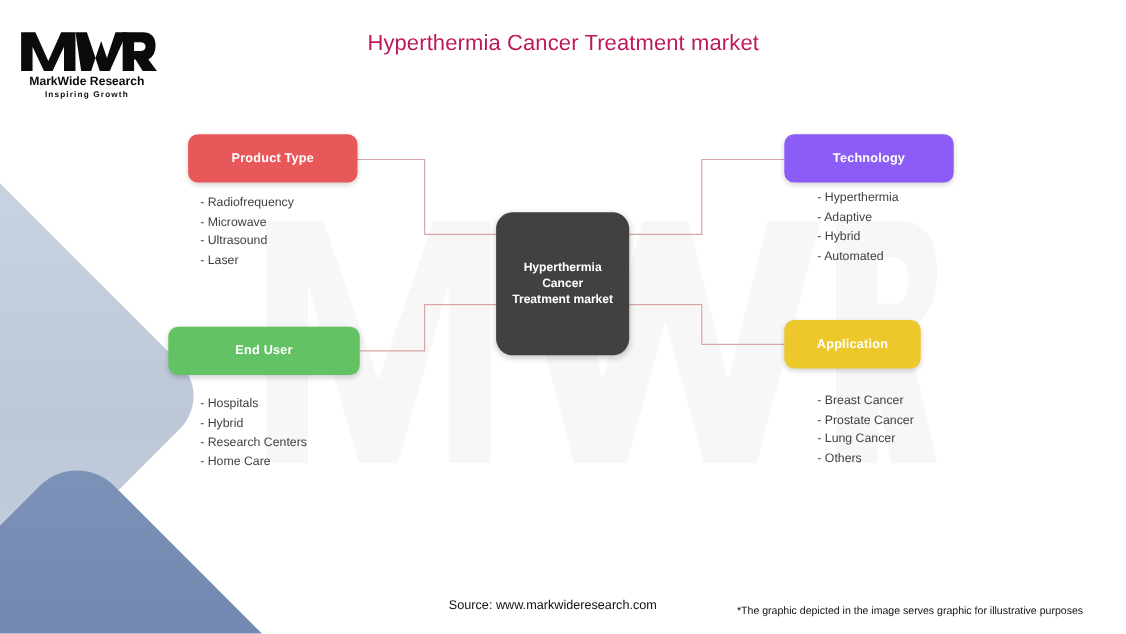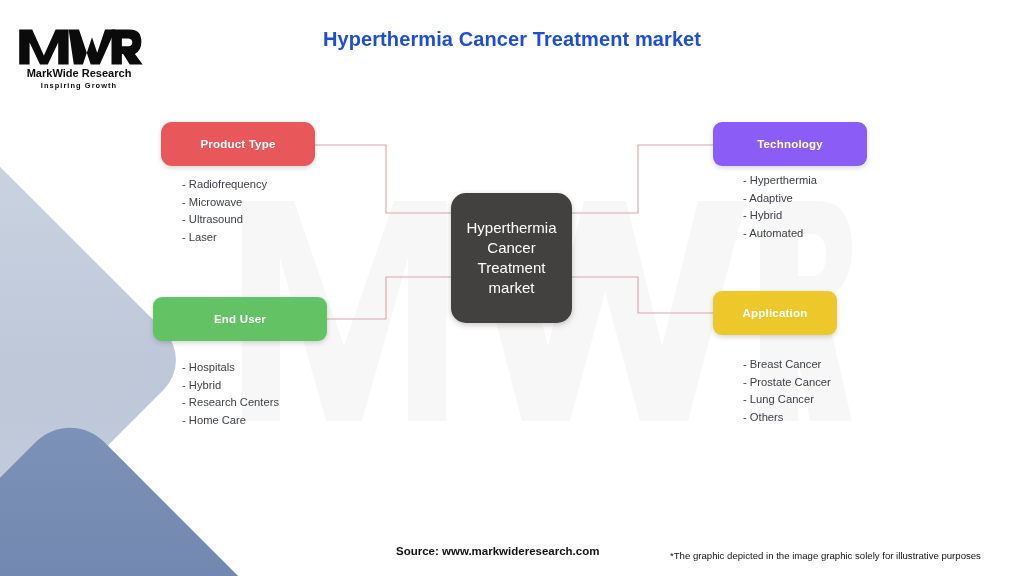--- a/index.html
+++ b/index.html
@@ -33,66 +33,66 @@
     z-index:0;pointer-events:none;opacity:.55;
   }
   .watermark svg{width:100%;height:100%;display:block;}
 
   
   .logo{position:absolute;left:14px;top:24px;width:130px;height:68px;z-index:5;}
   .logo svg{width:100%;height:100%;display:block;}
 
   .page-title{
     position:absolute;left:0;right:0;top:28px;text-align:center;
-    font-size:20px;font-weight:bold;color:#1d4ed8;letter-spacing:.1px;
+    font-size:20px;font-weight:normal;color:#be185d;letter-spacing:.1px;
     z-index:5;
   }
 
   
   .connectors{position:absolute;inset:0;z-index:1;pointer-events:none;}
   .connectors svg{width:100%;height:100%;display:block;}
 
   
   .node{
     position:absolute;z-index:3;border-radius:9px;
     display:flex;align-items:center;justify-content:center;
     color:#ffffff;font-weight:bold;font-size:11.5px;
     box-shadow:0 2px 5px rgba(0,0,0,.17);
     letter-spacing:.2px;
   }
-  .node-product{left:161px;top:122px;width:154px;height:44px;background:#e8585a;border-radius:11px;}
+  .node-product{left:171px;top:122px;width:154px;height:44px;background:#e8585a;}
   .node-tech{left:713px;top:122px;width:154px;height:44px;background:#8b5cf6;}
   .node-enduser{left:153px;top:297px;width:174px;height:44px;background:#63c263;}
   .node-application{left:713px;top:291px;width:124px;height:44px;background:#edc82b;}
 
   .node-center{
     position:absolute;left:451px;top:193px;width:121px;height:130px;
     border-radius:15px;background:#434040;z-index:3;
     display:flex;align-items:center;justify-content:center;
     box-shadow:0 2px 6px rgba(0,0,0,.22);
   }
   .node-center-label{
-    color:#fff;font-size:15px;font-weight:normal;line-height:1.35;
+    color:#fff;font-size:11px;font-weight:bold;line-height:1.35;
     text-align:center;padding:0 6px;
   }
 
   
   .item-list{position:absolute;z-index:4;}
   .item-list .item{
     font-size:11.2px;color:#3e4046;line-height:17.7px;white-space:nowrap;
   }
   .list-product{left:182px;top:176px;}
   .list-tech{left:743px;top:172px;}
   .list-enduser{left:182px;top:359px;}
   .list-application{left:743px;top:356px;}
 
   
   .footer-source{
-    position:absolute;left:396px;top:545px;z-index:5;
-    font-size:11.5px;font-weight:bold;color:#111;
+    position:absolute;left:408px;top:545px;z-index:5;
+    font-size:11.5px;font-weight:normal;color:#111;
   }
   .footer-note{
     position:absolute;left:670px;top:550px;z-index:5;
     font-size:9.6px;color:#111;white-space:nowrap;
   }
 </style>
 </head>
 <body>
 
 <div class="stage">
@@ -182,15 +182,15 @@
     <span>Application</span>
   </div>
   <div class="item-list list-application">
     <div class="item">- Breast Cancer</div>
     <div class="item">- Prostate Cancer</div>
     <div class="item">- Lung Cancer</div>
     <div class="item">- Others</div>
   </div>
 
   <div class="footer-source">Source: www.markwideresearch.com</div>
-  <div class="footer-note">*The graphic depicted in the image graphic solely for illustrative purposes</div>
+  <div class="footer-note">*The graphic depicted in the image serves graphic for illustrative purposes</div>
 
 </div>
 
 </body></html>

